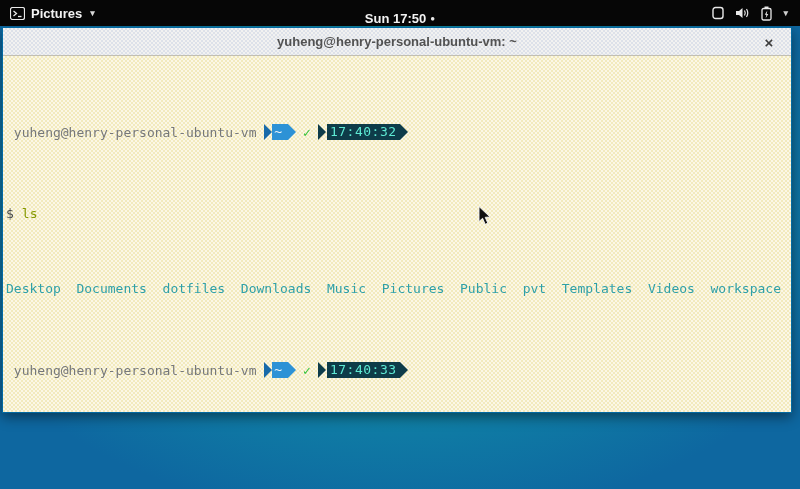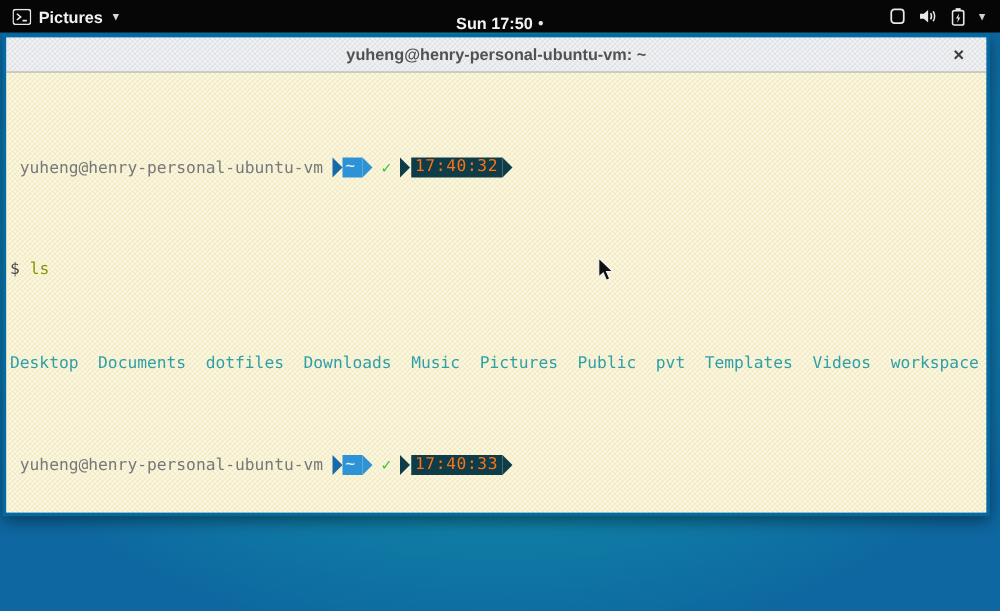--- a/index.html
+++ b/index.html
@@ -31,21 +31,21 @@
   .tb-right {
     position:absolute; right:6px; top:0; height:26px;
     display:flex; align-items:center; gap:11px; padding:0 6px;
   }
   .tb-right svg { display:block; }
   .sys-caret { font-size:9px; color:#cfcfcf; }
 
   
   .window {
     position:absolute; left:2px; top:27px; width:790px; height:386px;
-    border:3px solid #0369a1;
+    border:1px solid #0369a1;
     box-shadow:0 4px 12px rgba(0,0,0,.45);
     display:flex; flex-direction:column;
     z-index:10;
   }
   .titlebar {
     height:28px; flex:0 0 28px;
     background-color:#f2f2f1;
     background-image:
       linear-gradient(45deg, #dde1e9 25%, transparent 25%, transparent 75%, #dde1e9 75%),
       linear-gradient(45deg, #dde1e9 25%, transparent 25%, transparent 75%, #dde1e9 75%);
@@ -77,21 +77,21 @@
   .puser { color:#76787a; }
 
   
   .pseg { display:inline-flex; align-items:center; height:16px; }
   .tri { width:0; height:0; border-top:8px solid transparent; border-bottom:8px solid transparent; }
   .tri-dkblue { border-left:8px solid #176aa9; }
   .tri-blue   { border-left:8px solid #2d92d6; }
   .tri-dark   { border-left:8px solid #0e3c49; }
   .gap1 { width:1px; height:16px; }
   .segbody-blue { background:#2d92d6; color:#eaf4fb; padding:0 6px 1px 2px; height:16px; display:flex; align-items:center; }
-  .segbody-dark { background:#0e3c49; color:#f97316; padding:0 3px 1px 3px; height:16px; display:flex; align-items:center; letter-spacing:.5px; }
+  .segbody-dark { background:#0e3c49; color:#5eead4; padding:0 3px 1px 3px; height:16px; display:flex; align-items:center; letter-spacing:.5px; }
   .pcheck { color:#35c23c; font-weight:bold; margin:0 7px 0 7px; }
 
   .dollar { color:#45494b; }
   .cmd { color:#859900; margin-left:8px; }
   .dir { color:#2fa0a8; }
 
   
   .mouse { position:absolute; left:478px; top:206px; z-index:40; }
 </style>
 </head>

